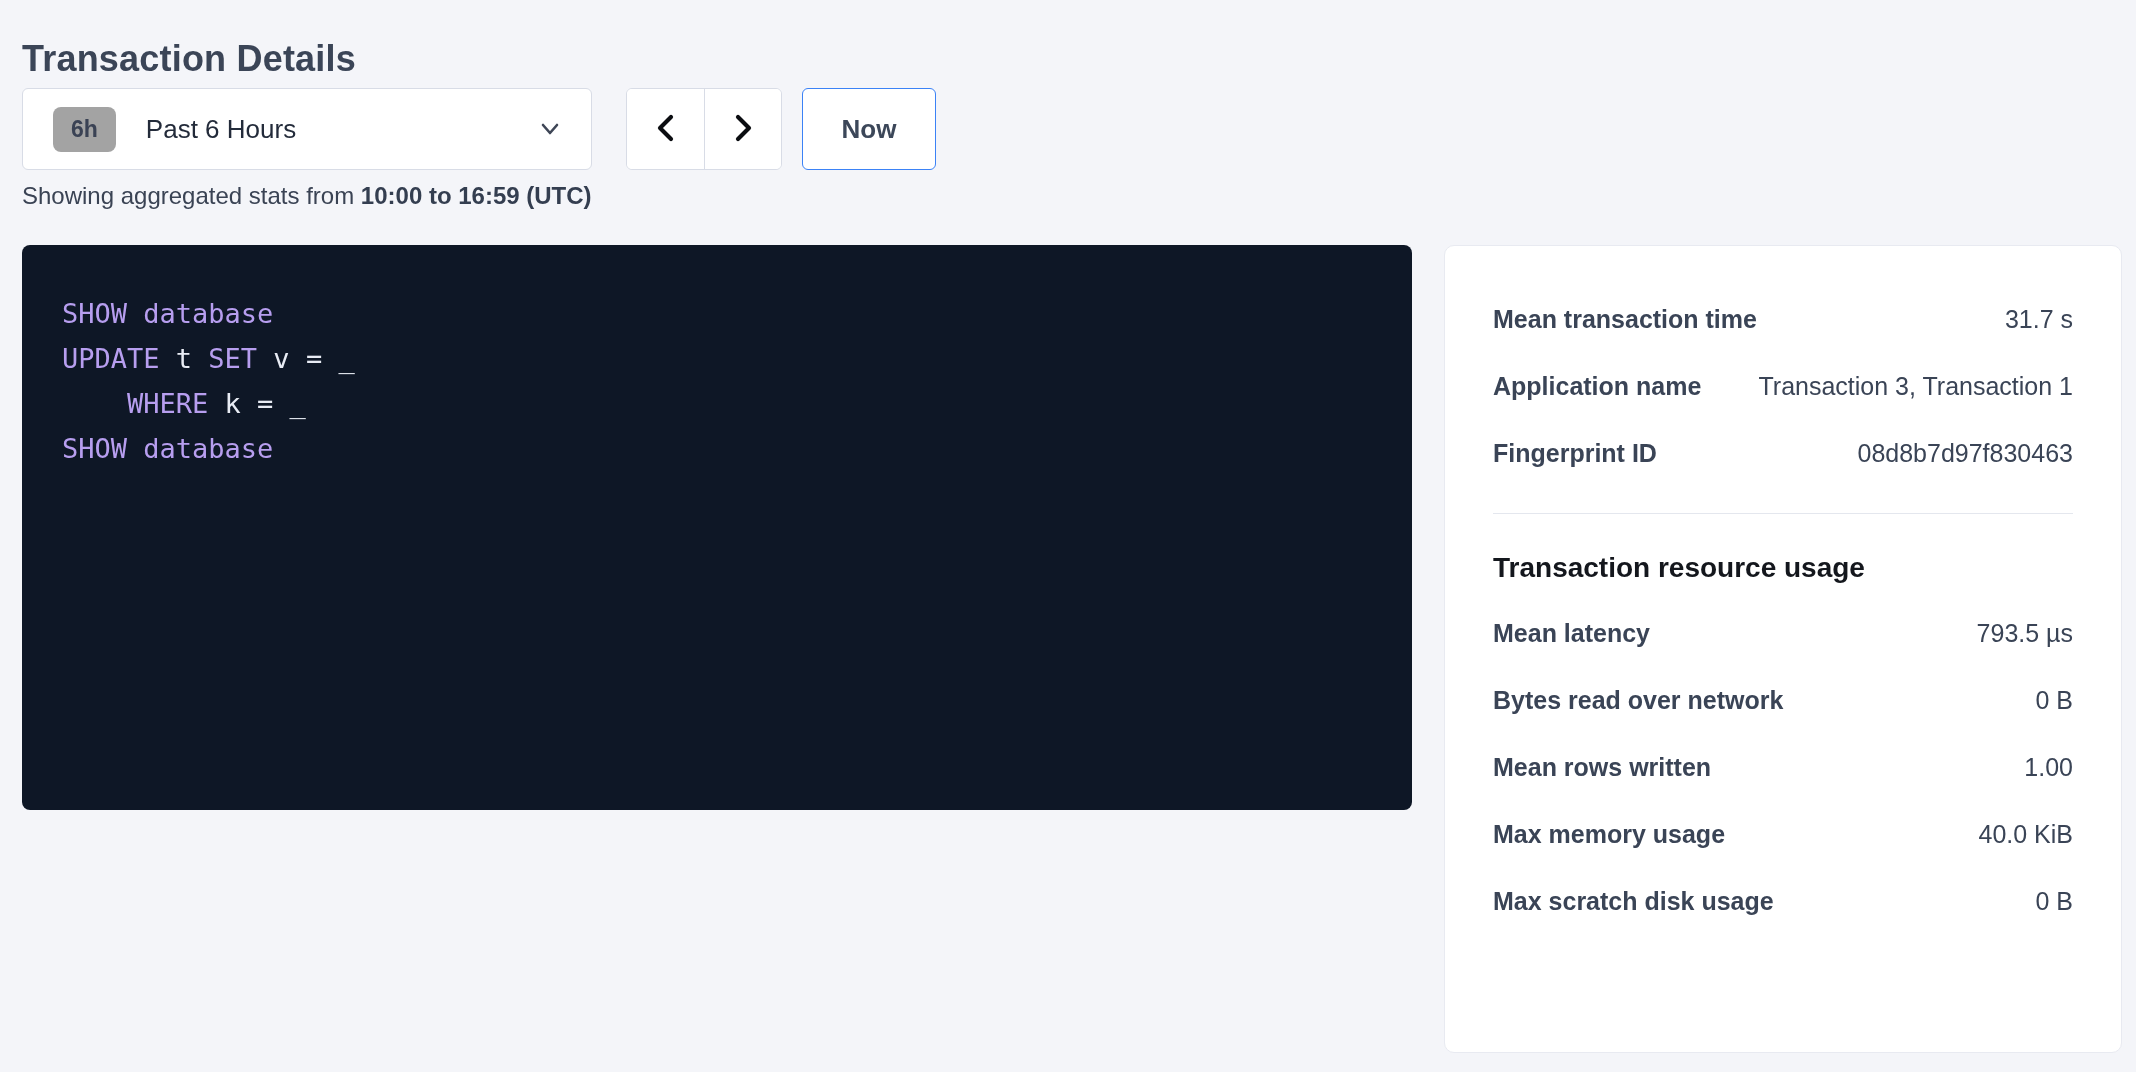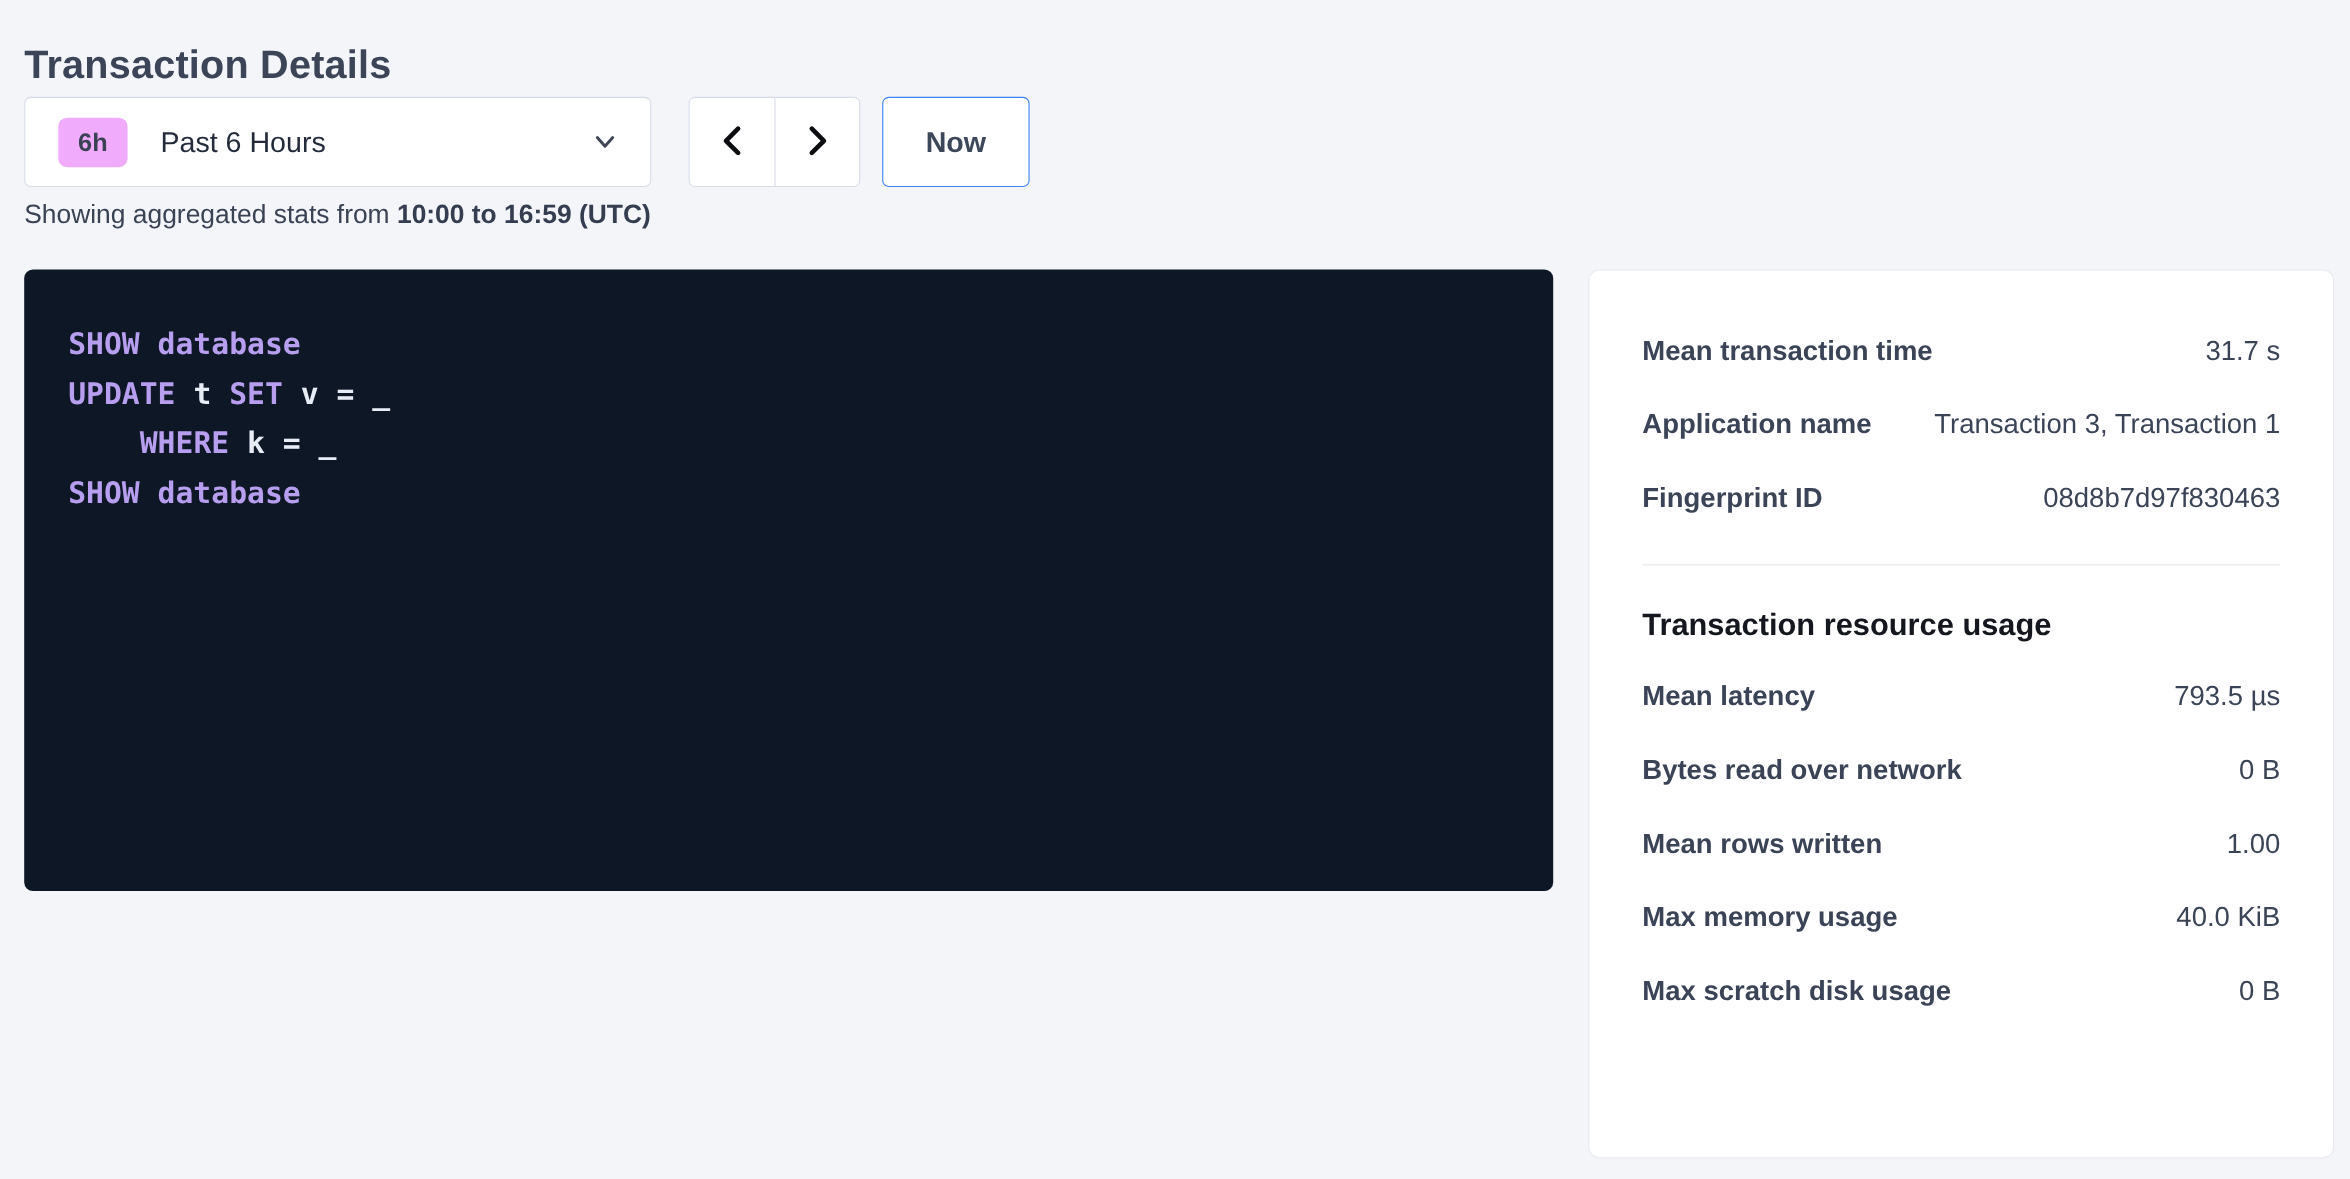--- a/index.html
+++ b/index.html
@@ -25,21 +25,21 @@
     display:flex; align-items:stretch; height:82px;
   }
   .time-picker {
     width:570px; background:#fff;
     border:1px solid #d8dce6; border-radius:6px;
     display:flex; align-items:center;
     padding:0 28px 0 30px;
     cursor:pointer;
   }
   .interval-badge {
-    background:#f0abfc; color:#3a4254;
+    background:#a3a3a3; color:#3a4254;
     font-weight:700; font-size:23px;
     padding:11px 18px; border-radius:8px;
     line-height:1;
   }
   .range-label {
     margin-left:30px; font-size:26px; color:#232b3a;
   }
   .chev-down { margin-left:auto; display:flex; align-items:center; }
 
   .nav-group {
@@ -72,21 +72,21 @@
   
   .sql-box {
     position:absolute; left:22px; top:245px;
     width:1390px; height:565px;
     background:#0e1726; border-radius:8px;
     padding:46px 40px;
   }
   .sql-box pre {
     margin:0;
     font-family:"DejaVu Sans Mono", monospace;
-    font-size:27px; font-weight:700;
+    font-size:27px; font-weight:400;
     line-height:45px;
     color:#e8ecf4;
     white-space:pre;
   }
   .sql-box .kw { color:#b79eef; }
 
   
   .details-card {
     position:absolute; left:1444px; top:245px;
     width:678px; height:808px;

